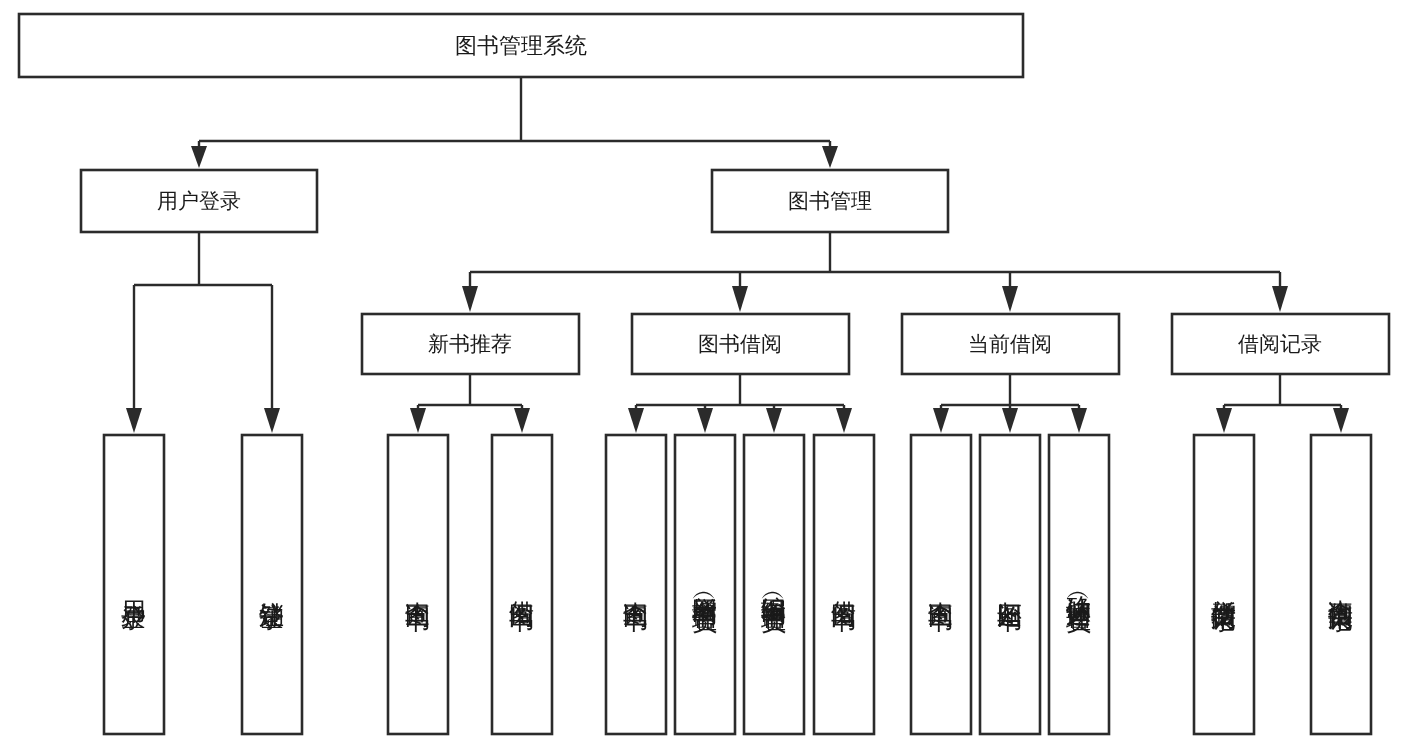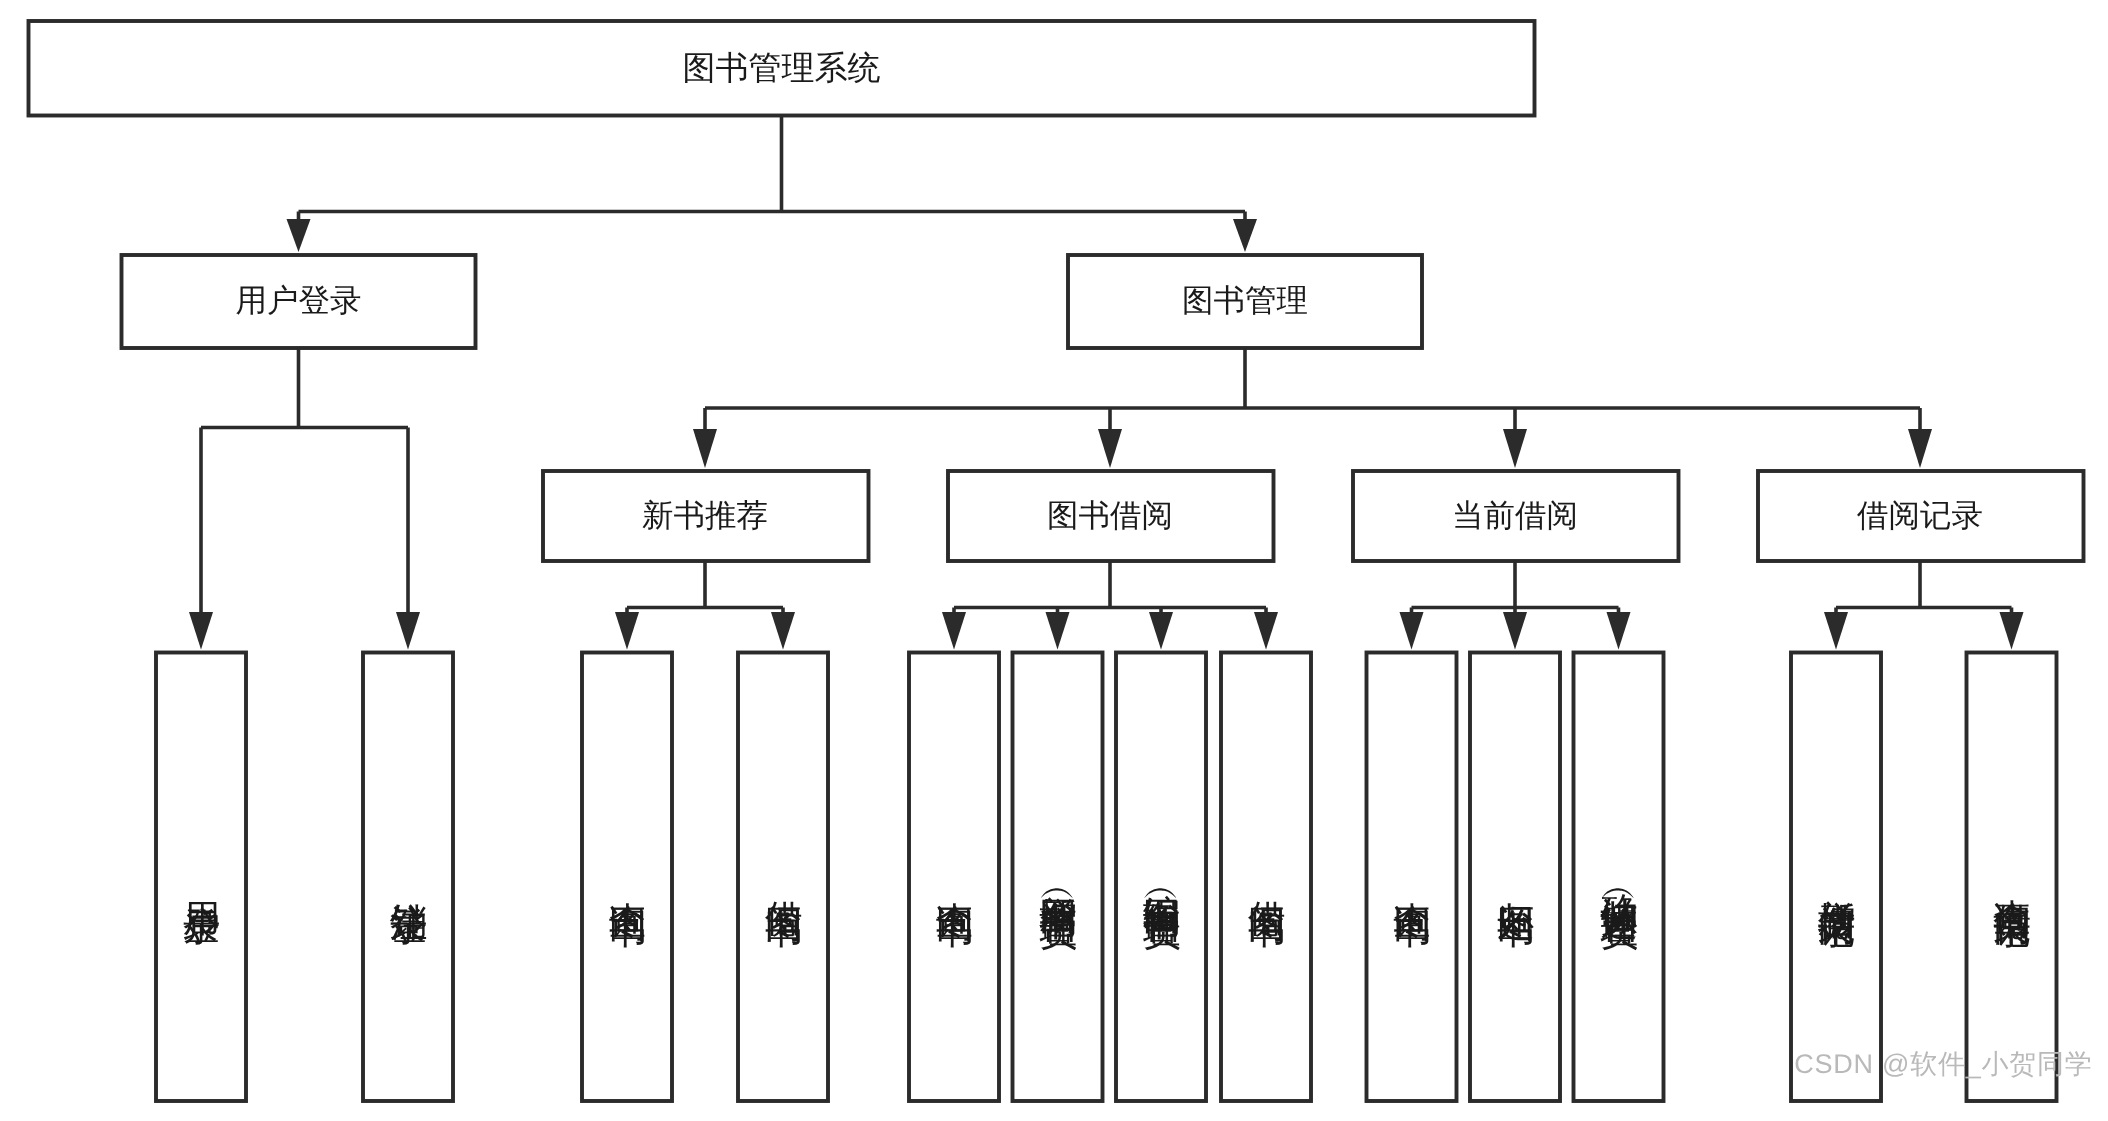--- a/index.html
+++ b/index.html
@@ -264,15 +264,14 @@
     <span class="leaf-label">确认归还（管理员）</span>
   </div>
 
   <div class="leaf-label-wrap" style="left:1194px; top:435px; width:60px; height:299px;">
     <span class="leaf-label">新增借阅记录</span>
   </div>
   <div class="leaf-label-wrap" style="left:1311px; top:435px; width:60px; height:299px;">
     <span class="leaf-label">查询借阅记录</span>
   </div>
 
-  <div class="watermark">CSDN @软件_小贺同学</div>
 
 </div>
 
 </body></html>

